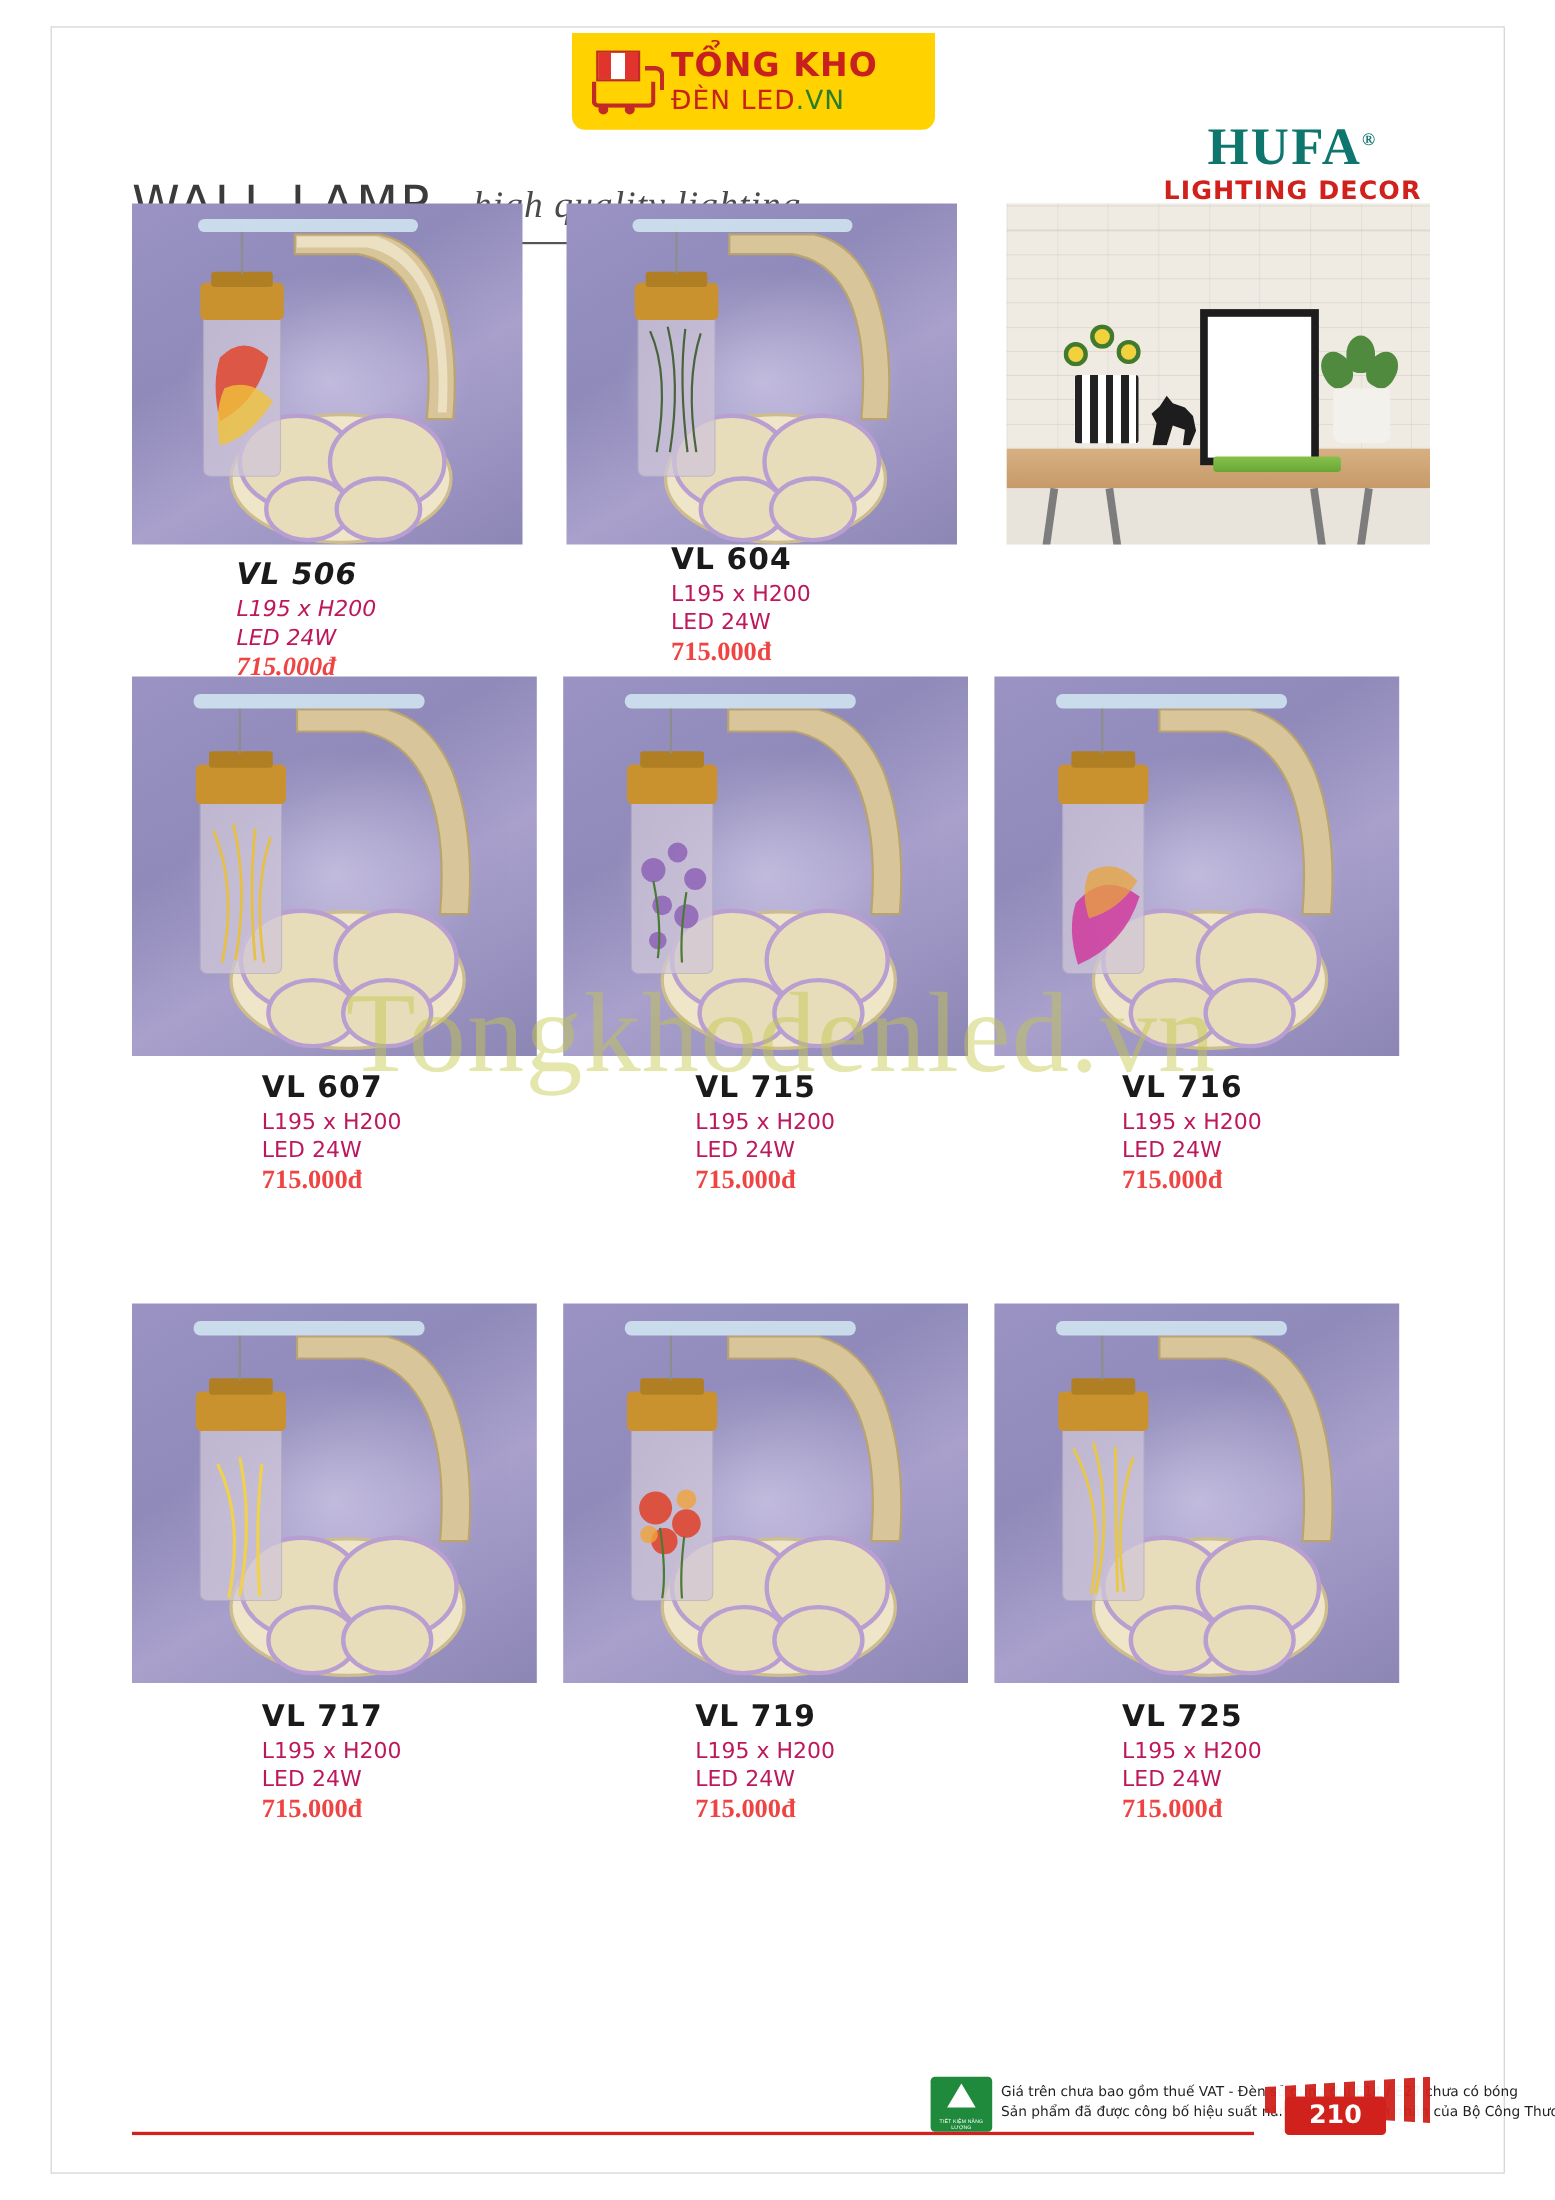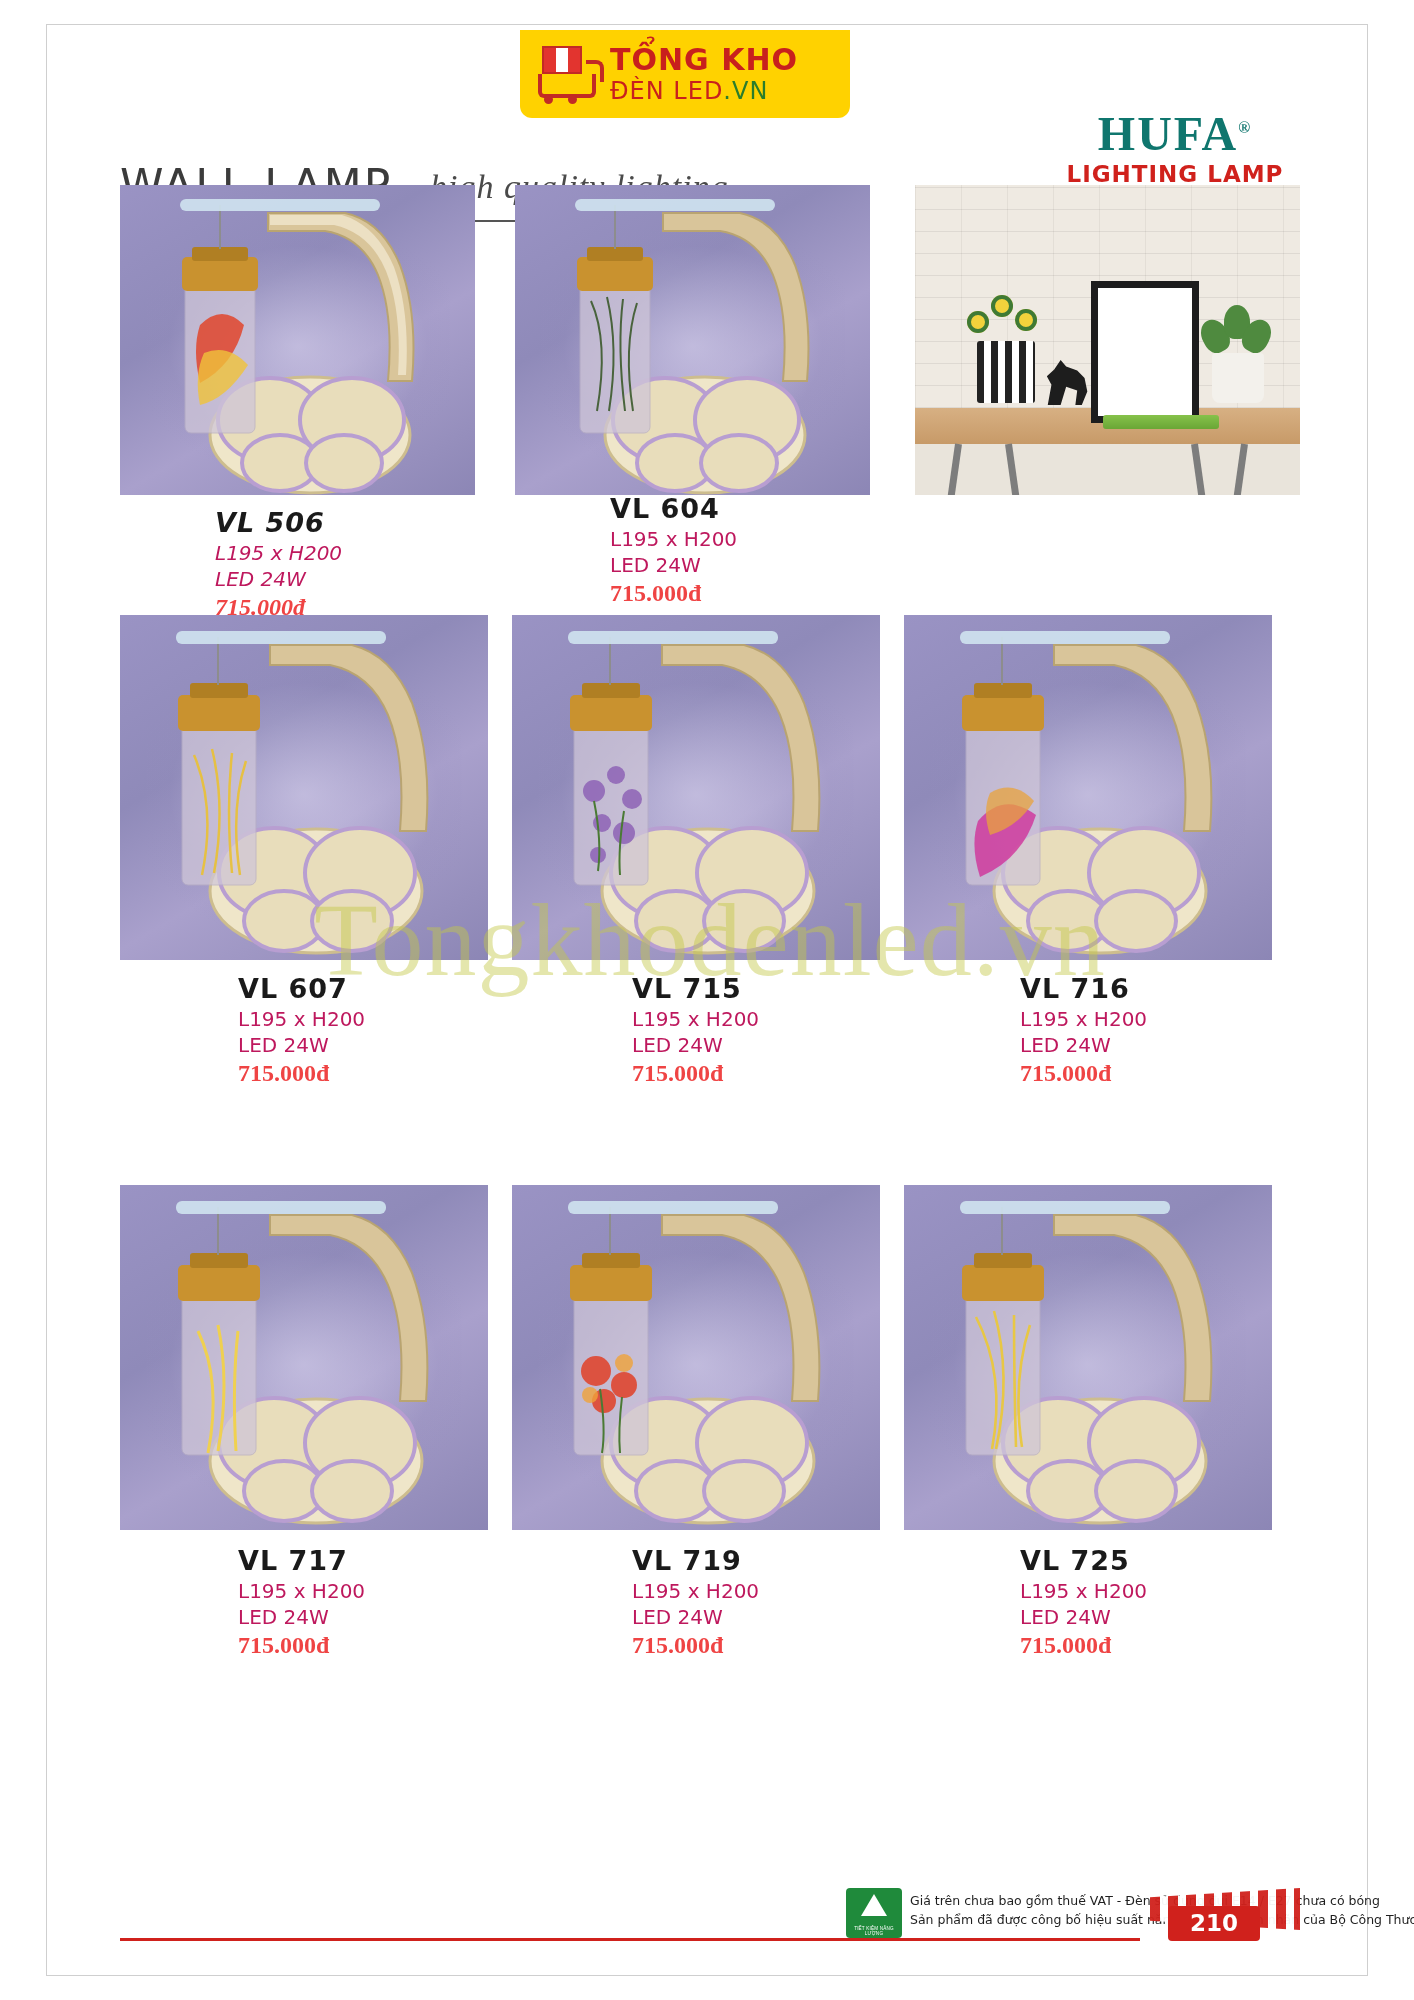--- a/index.html
+++ b/index.html
@@ -490,21 +490,21 @@
         <div class="tongkho-line2">
           <span>ĐÈN LED</span><span class="vn">.VN</span>
         </div>
       </div>
     </div>
 
     <div class="hufa-logo">
       <div class="hufa-word">
         <span>HUFA</span><span class="hufa-reg">®</span>
       </div>
-      <div class="hufa-sub">LIGHTING LAMP</div>
+      <div class="hufa-sub">LIGHTING DECOR</div>
       <div class="hufa-iso">ISO 9001:2015</div>
     </div>
   </div>
 
   <div class="grid">
 
     <div class="cell" style="left:0px; top:0px; width:355px; height:310px;">
       <div class="photo">
         <div class="glowcircle"></div>
         <svg class="lamp" viewBox="0 0 355 310" preserveAspectRatio="none">

